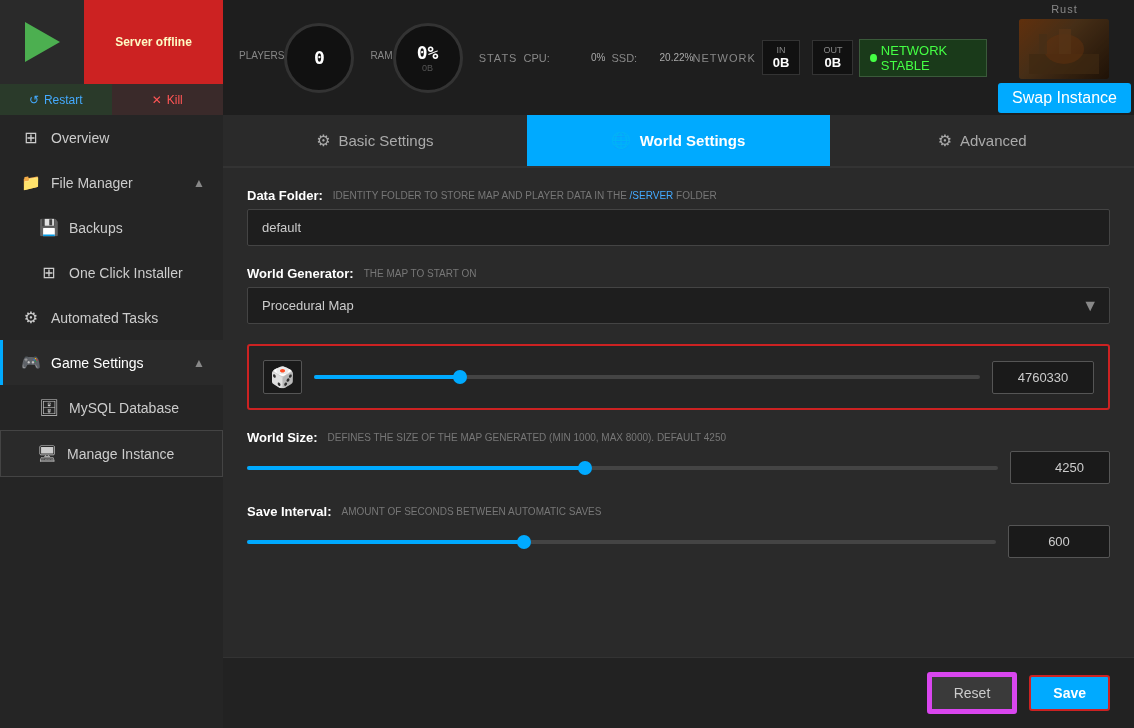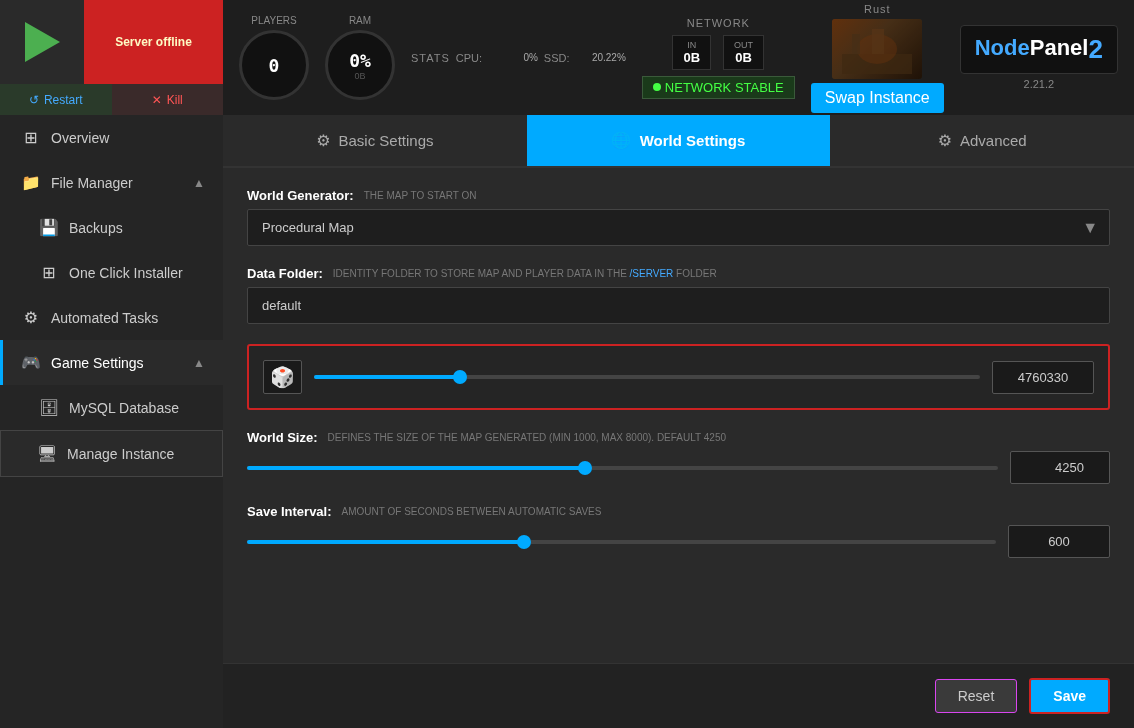--- a/index.html
+++ b/index.html
@@ -22,35 +22,35 @@
     .start-btn { width: 84px; background: #2a2a2a; display: flex; align-items: center; justify-content: center; cursor: pointer; }
     .start-triangle { width: 0; height: 0; border-top: 20px solid transparent; border-bottom: 20px solid transparent; border-left: 35px solid #4caf50; }
     .offline-label { flex: 1; background: #cc2222; display: flex; align-items: center; justify-content: center; font-size: 12px; font-weight: bold; color: #fef9c3; }
     .server-actions { display: flex; height: 31px; }
     .restart-btn, .kill-btn { flex: 1; display: flex; align-items: center; justify-content: center; gap: 5px; font-size: 12px; cursor: pointer; border: none; }
     .restart-btn { background: #2a3a2a; color: #4af; }
     .kill-btn { background: #3a2a2a; color: #f55; }
 
     
     .stats-area { flex: 1; display: flex; align-items: center; padding: 8px 16px; gap: 16px; background: #1e1e1e; }
-    .stat-block { display: flex; flex-direction: column; align-items: center; }
+    .stat-block { display: flex; flex-direction: row; align-items: center; }
     .stat-circle { width: 70px; height: 70px; border-radius: 50%; border: 3px solid #333; background: #111; display: flex; flex-direction: column; align-items: center; justify-content: center; }
     .stat-circle-label { font-size: 10px; color: #888; text-transform: uppercase; margin-bottom: 4px; }
     .stat-circle-value { font-size: 18px; color: #fff; font-weight: bold; font-family: monospace; }
     .stat-circle-sub { font-size: 9px; color: #555; }
 
     .stats-panel { display: flex; flex-direction: row; gap: 6px; min-width: 140px; }
     .stats-panel-title { font-size: 11px; color: #888; text-align: center; letter-spacing: 1px; }
     .stat-row { display: flex; align-items: center; gap: 6px; font-size: 11px; }
     .stat-row-label { color: #888; width: 30px; }
     .stat-bar-bg { flex: 1; height: 6px; background: #333; border-radius: 3px; }
     .stat-bar { height: 6px; background: #00aaff; border-radius: 3px; }
     .stat-row-val { color: #aaa; width: 40px; text-align: right; font-size: 10px; }
 
-    .network-panel { display: flex; flex-direction: column; align-items: center; gap: 6px; }
+    .network-panel { display: flex; flex-direction: row; align-items: center; gap: 6px; }
     .network-panel-title { font-size: 11px; color: #888; letter-spacing: 1px; }
     .network-row { display: flex; gap: 12px; }
     .net-box { background: #111; border: 1px solid #333; padding: 4px 10px; text-align: center; font-size: 11px; }
     .net-dir { font-size: 9px; color: #888; }
     .net-val { color: #fff; font-size: 13px; font-weight: bold; }
     .network-stable { background: #1a3a1a; color: #4f4; border: 1px solid #3a5a3a; font-size: 13px; padding: 3px 10px; display: flex; align-items: center; gap: 4px; }
     .dot-green { width: 8px; height: 8px; border-radius: 50%; background: #4f4; }
 
     .rust-panel { display: flex; flex-direction: column; align-items: center; gap: 4px; min-width: 100px; }
     .rust-panel-title { font-size: 11px; color: #888; letter-spacing: 1px; }
@@ -84,21 +84,21 @@
     
     .world-seed-block { border: 2px solid #cc2222; padding: 14px; border-radius: 3px; background: #252525; margin-bottom: 20px; }
 
     .slider-row { display: flex; align-items: center; gap: 12px; }
     .slider-icon { font-size: 20px; background: #1a1a1a; border: 1px solid #555; padding: 4px 6px; border-radius: 2px; cursor: pointer; }
     .slider-value-input { width: 102px; background: #1a1a1a; border: 1px solid #555; color: #ccc; padding: 8px 10px; text-align: center; font-size: 13px; border-radius: 2px; }
     .spinner-input { width: 100px; background: #1a1a1a; border: 1px solid #555; color: #ccc; padding: 8px 10px; text-align: right; font-size: 13px; border-radius: 2px; }
 
     
     .bottom-bar { display: flex; justify-content: flex-end; align-items: center; gap: 12px; padding: 14px 24px; background: #222; border-top: 1px solid #333; flex-shrink: 0; }
-    .reset-btn { background: #3a3a3a; color: #ccc; border: 1px solid #d946ef; padding: 8px 22px; font-size: 14px; cursor: pointer; border-radius: 3px; }
+    .reset-btn { background: #3a3a3a; color: #ccc; border: 5px solid #d946ef; padding: 8px 22px; font-size: 14px; cursor: pointer; border-radius: 3px; }
     .save-btn { background: #00aaff; color: #fff; border: 2px solid #cc2222; padding: 8px 22px; font-size: 14px; cursor: pointer; border-radius: 3px; font-weight: bold; }
 
     .select-wrapper { position: relative; }
     .select-arrow { position: absolute; right: 12px; top: 50%; transform: translateY(-50%); color: #888; pointer-events: none; }
 
     .manage-instance-item { background: #2a2a2a; border: 1px solid #444; }
   </style>
 </head>
 <body>
 
@@ -252,52 +252,52 @@
           <span class="tab-icon">🌐</span>
           <span>World Settings</span>
         </div>
         <div class="tab">
           <span class="tab-icon">⚙</span>
           <span>Advanced</span>
         </div>
       </div>
 
       <div class="content">
+
+        <div class="field-block">
+          <div class="field-label">
+            <span>Data Folder:</span>
+            <span class="field-sublabel">
+              <span>IDENTITY FOLDER TO STORE MAP AND PLAYER DATA IN THE</span>
+              <a href="#">/SERVER</a>
+              <span>FOLDER</span>
+            </span>
+          </div>
+          <input type="text" class="text-input" value="default" style="">
+        </div>
 
         <div class="field-block">
           <div class="field-label">
             <span>World Generator:</span>
             <span class="field-sublabel">THE MAP TO START ON</span>
           </div>
           <div class="select-wrapper">
             <select class="select-input">
               <option>Procedural Map</option>
               <option>Barren</option>
               <option>HapisModulusIsland</option>
               <option>CraggyIsland</option>
               <option>SavasIsland</option>
               <option>SavasIsland_koth</option>
               <option>Custom</option>
             </select>
             <span class="select-arrow">▼</span>
           </div>
         </div>
 
-        <div class="field-block">
-          <div class="field-label">
-            <span>Data Folder:</span>
-            <span class="field-sublabel">
-              <span>IDENTITY FOLDER TO STORE MAP AND PLAYER DATA IN THE</span>
-              <a href="#">/SERVER</a>
-              <span>FOLDER</span>
-            </span>
-          </div>
-          <input type="text" class="text-input" value="default" style="">
-        </div>
-
         <div class="world-seed-block">
           <div class="slider-row">
             <div class="slider-icon">🎲</div>
             <div style="flex:1;position:relative;">
               <div style="height:4px;background:#444;border-radius:2px;position:relative;">
                 <div style="width:22%;height:4px;background:#00aaff;border-radius:2px;"></div>
                 <div style="width:14px;height:14px;border-radius:50%;background:#00aaff;position:absolute;left:22%;top:50%;transform:translate(-50%,-50%);cursor:pointer;"></div>
               </div>
             </div>
             <input type="text" class="slider-value-input" value="4760330" style="">

